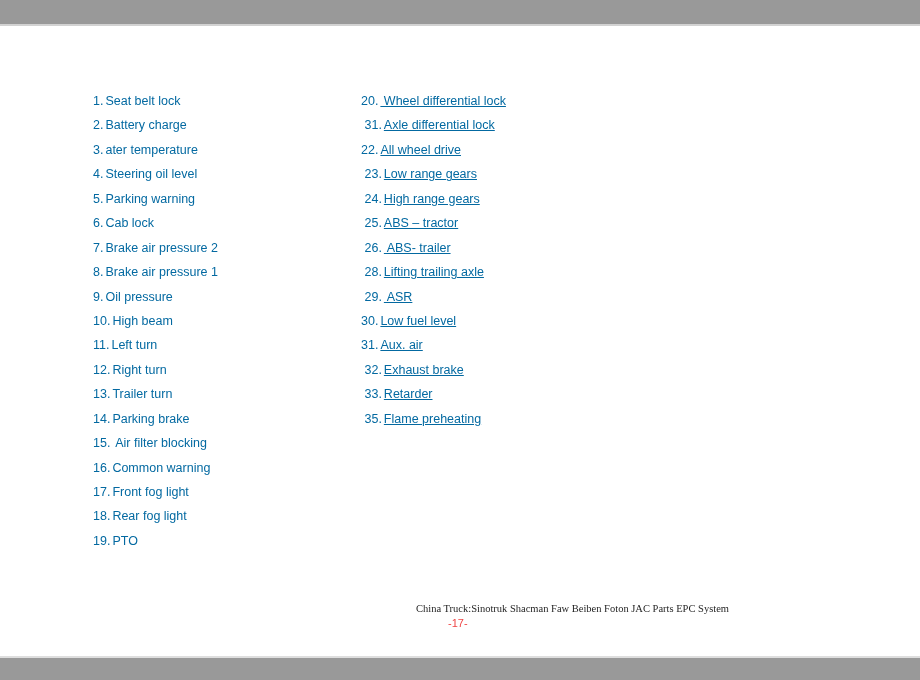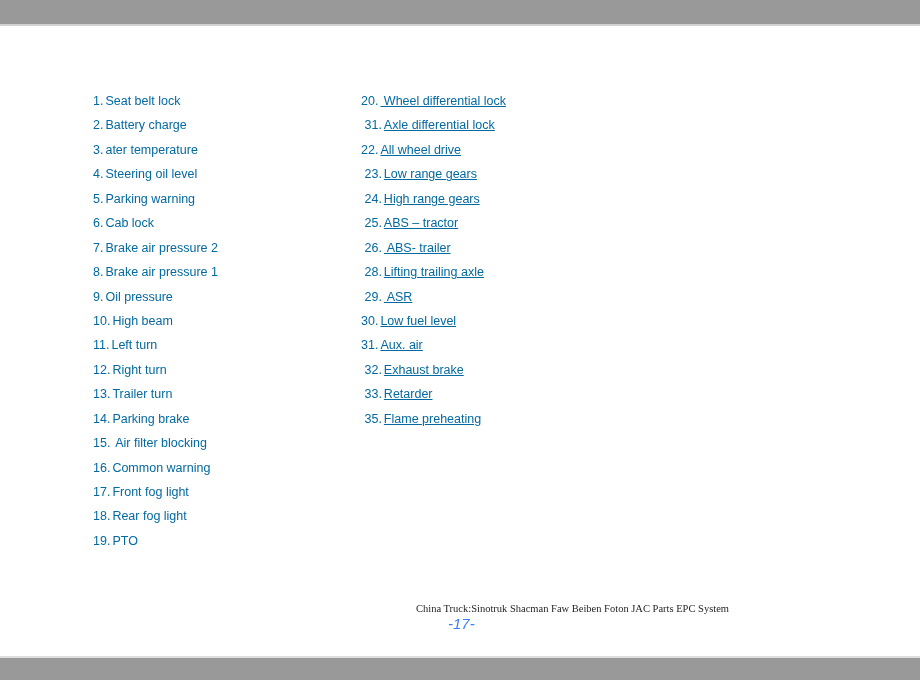--- a/index.html
+++ b/index.html
@@ -59,24 +59,23 @@
     font-size: 10.5px;
     line-height: 13px;
     color: #1f1f1f;
     white-space: pre;
   }
   .page-number {
     position: absolute;
     left: 448px;
     top: 614px;
     font-family: "Liberation Sans", sans-serif;
-    font-size: 15px;
+    font-size: 11px;
     line-height: 19px;
-    color: #3b82f6;
-    font-style: italic;
+    color: #ef4444;
   }
 </style>
 </head>
 <body>
 
 <div class="top-bar"></div>
 
 <div class="list-column left" id="list-left">
     <div class="item"><span class="num">1.</span><span class="label">Seat belt lock</span></div>
     <div class="item"><span class="num">2.</span><span class="label">Battery charge</span></div>

